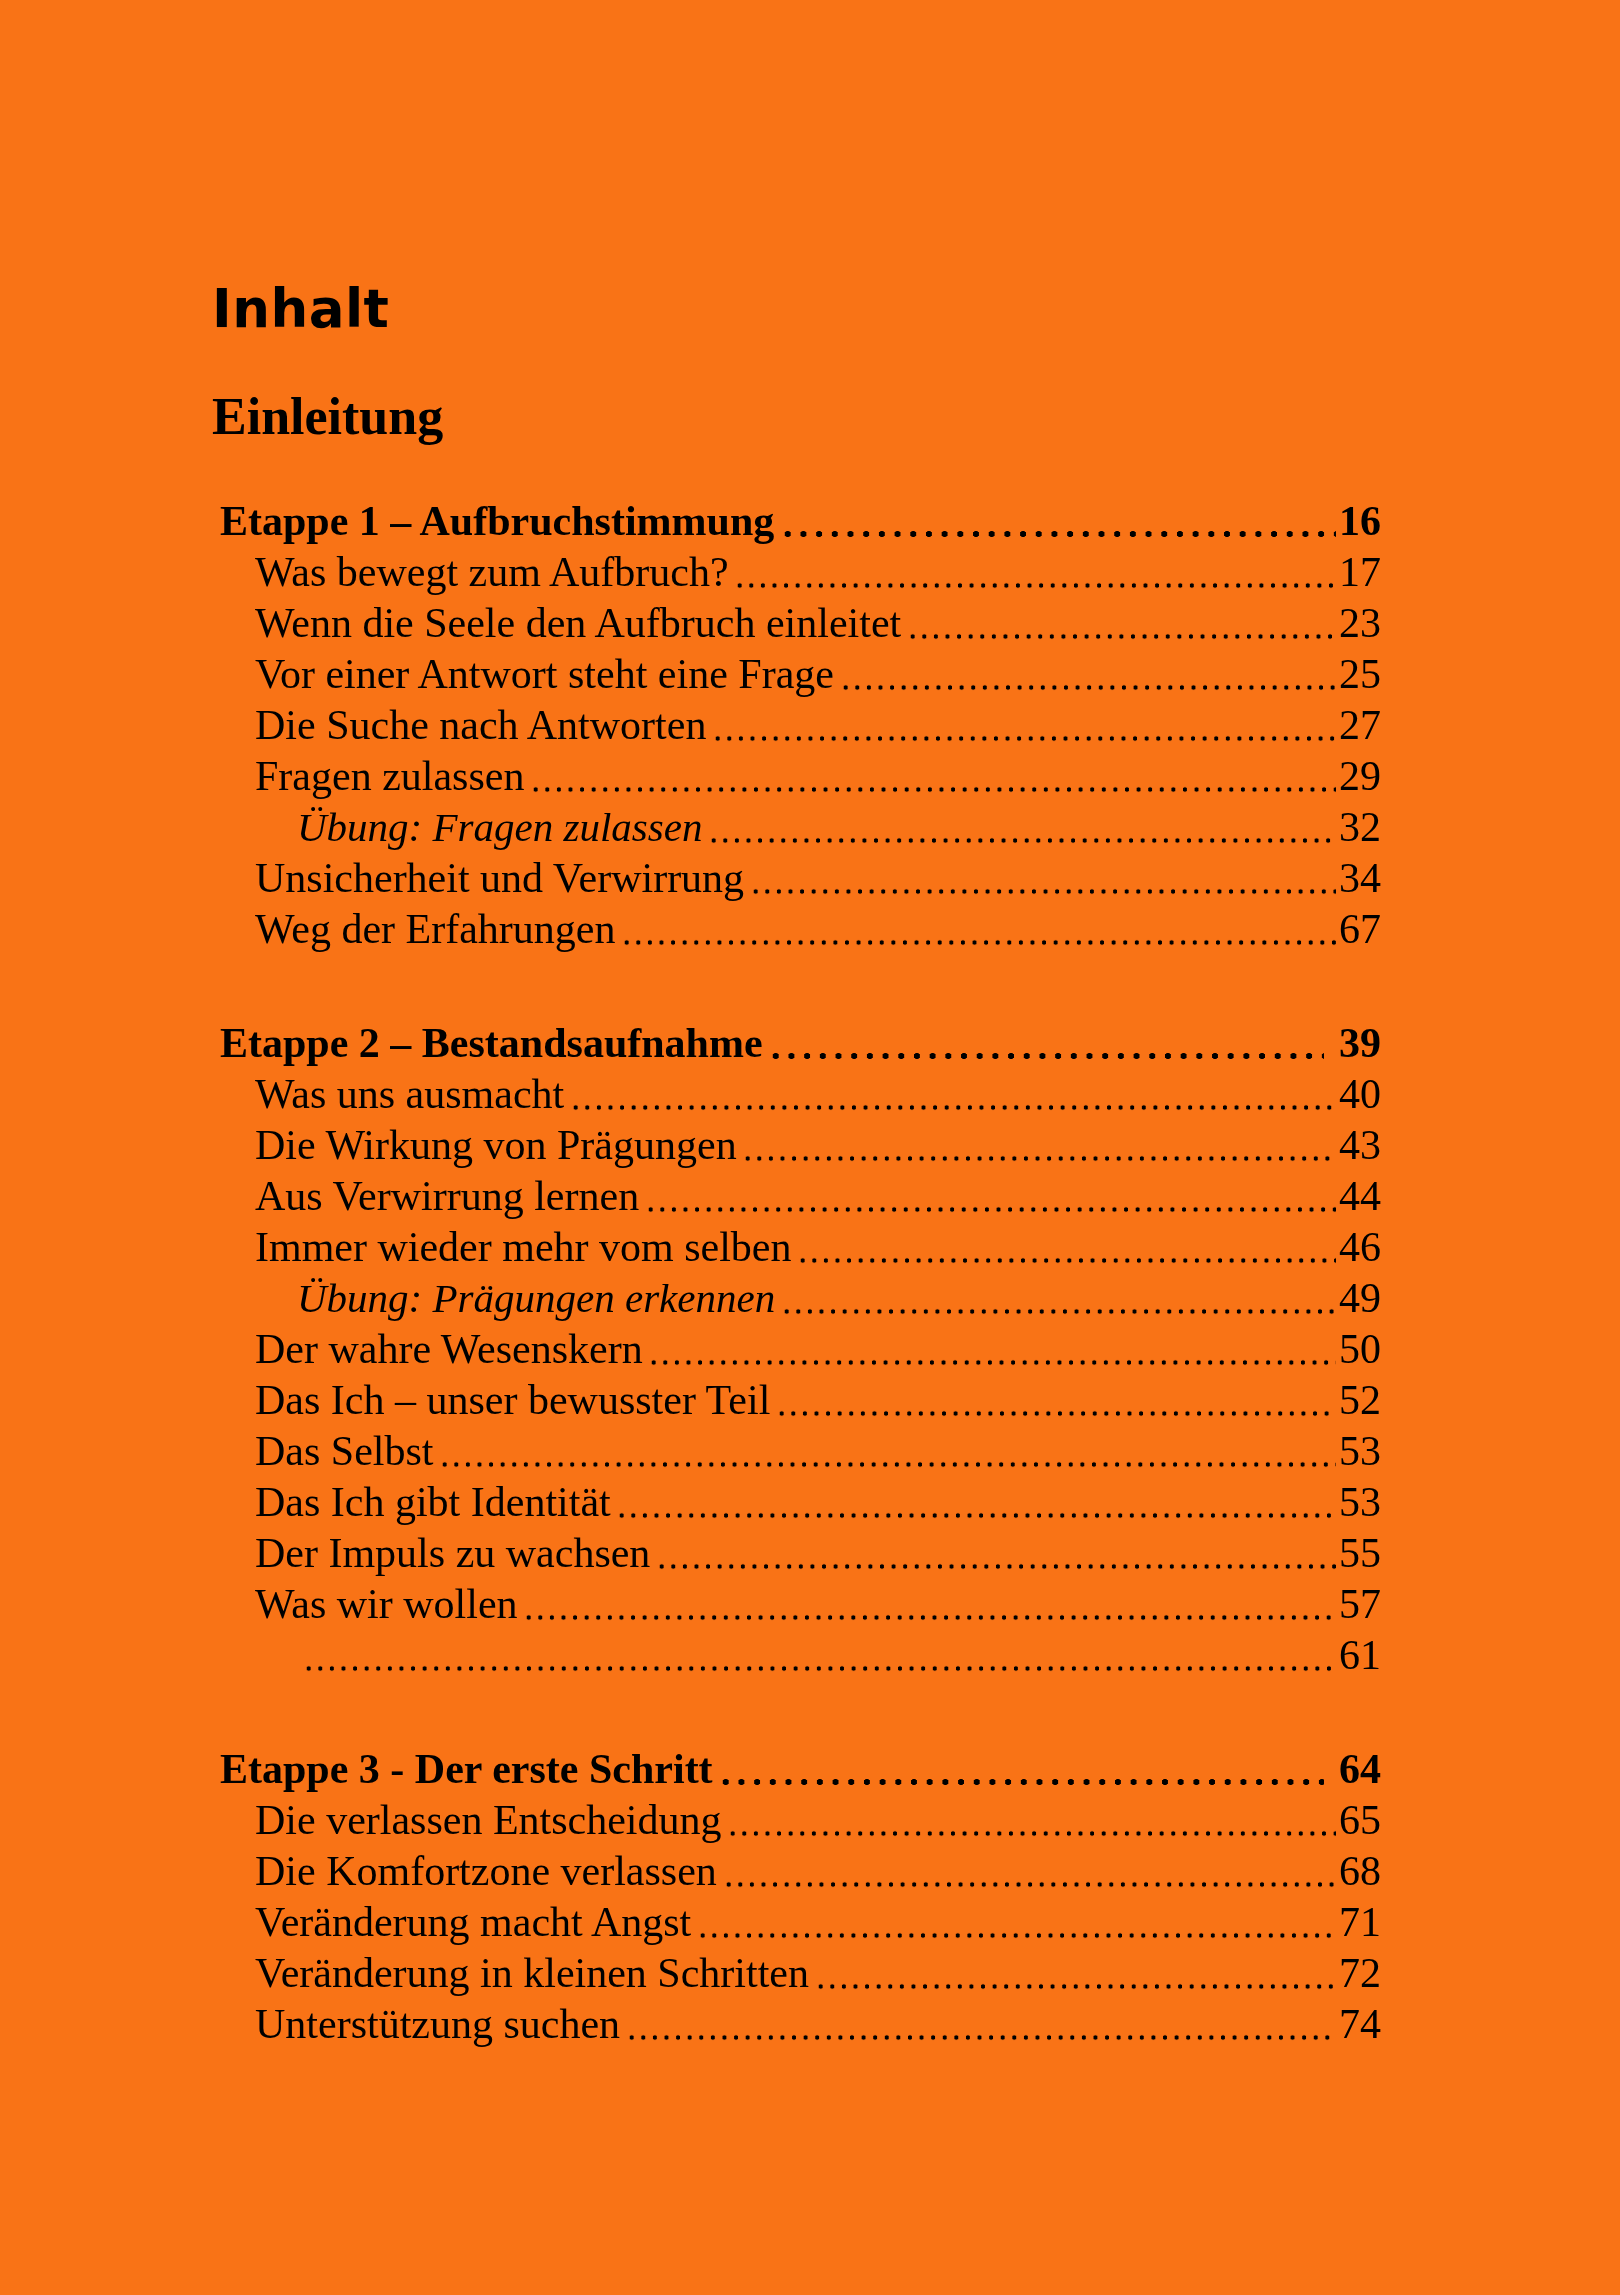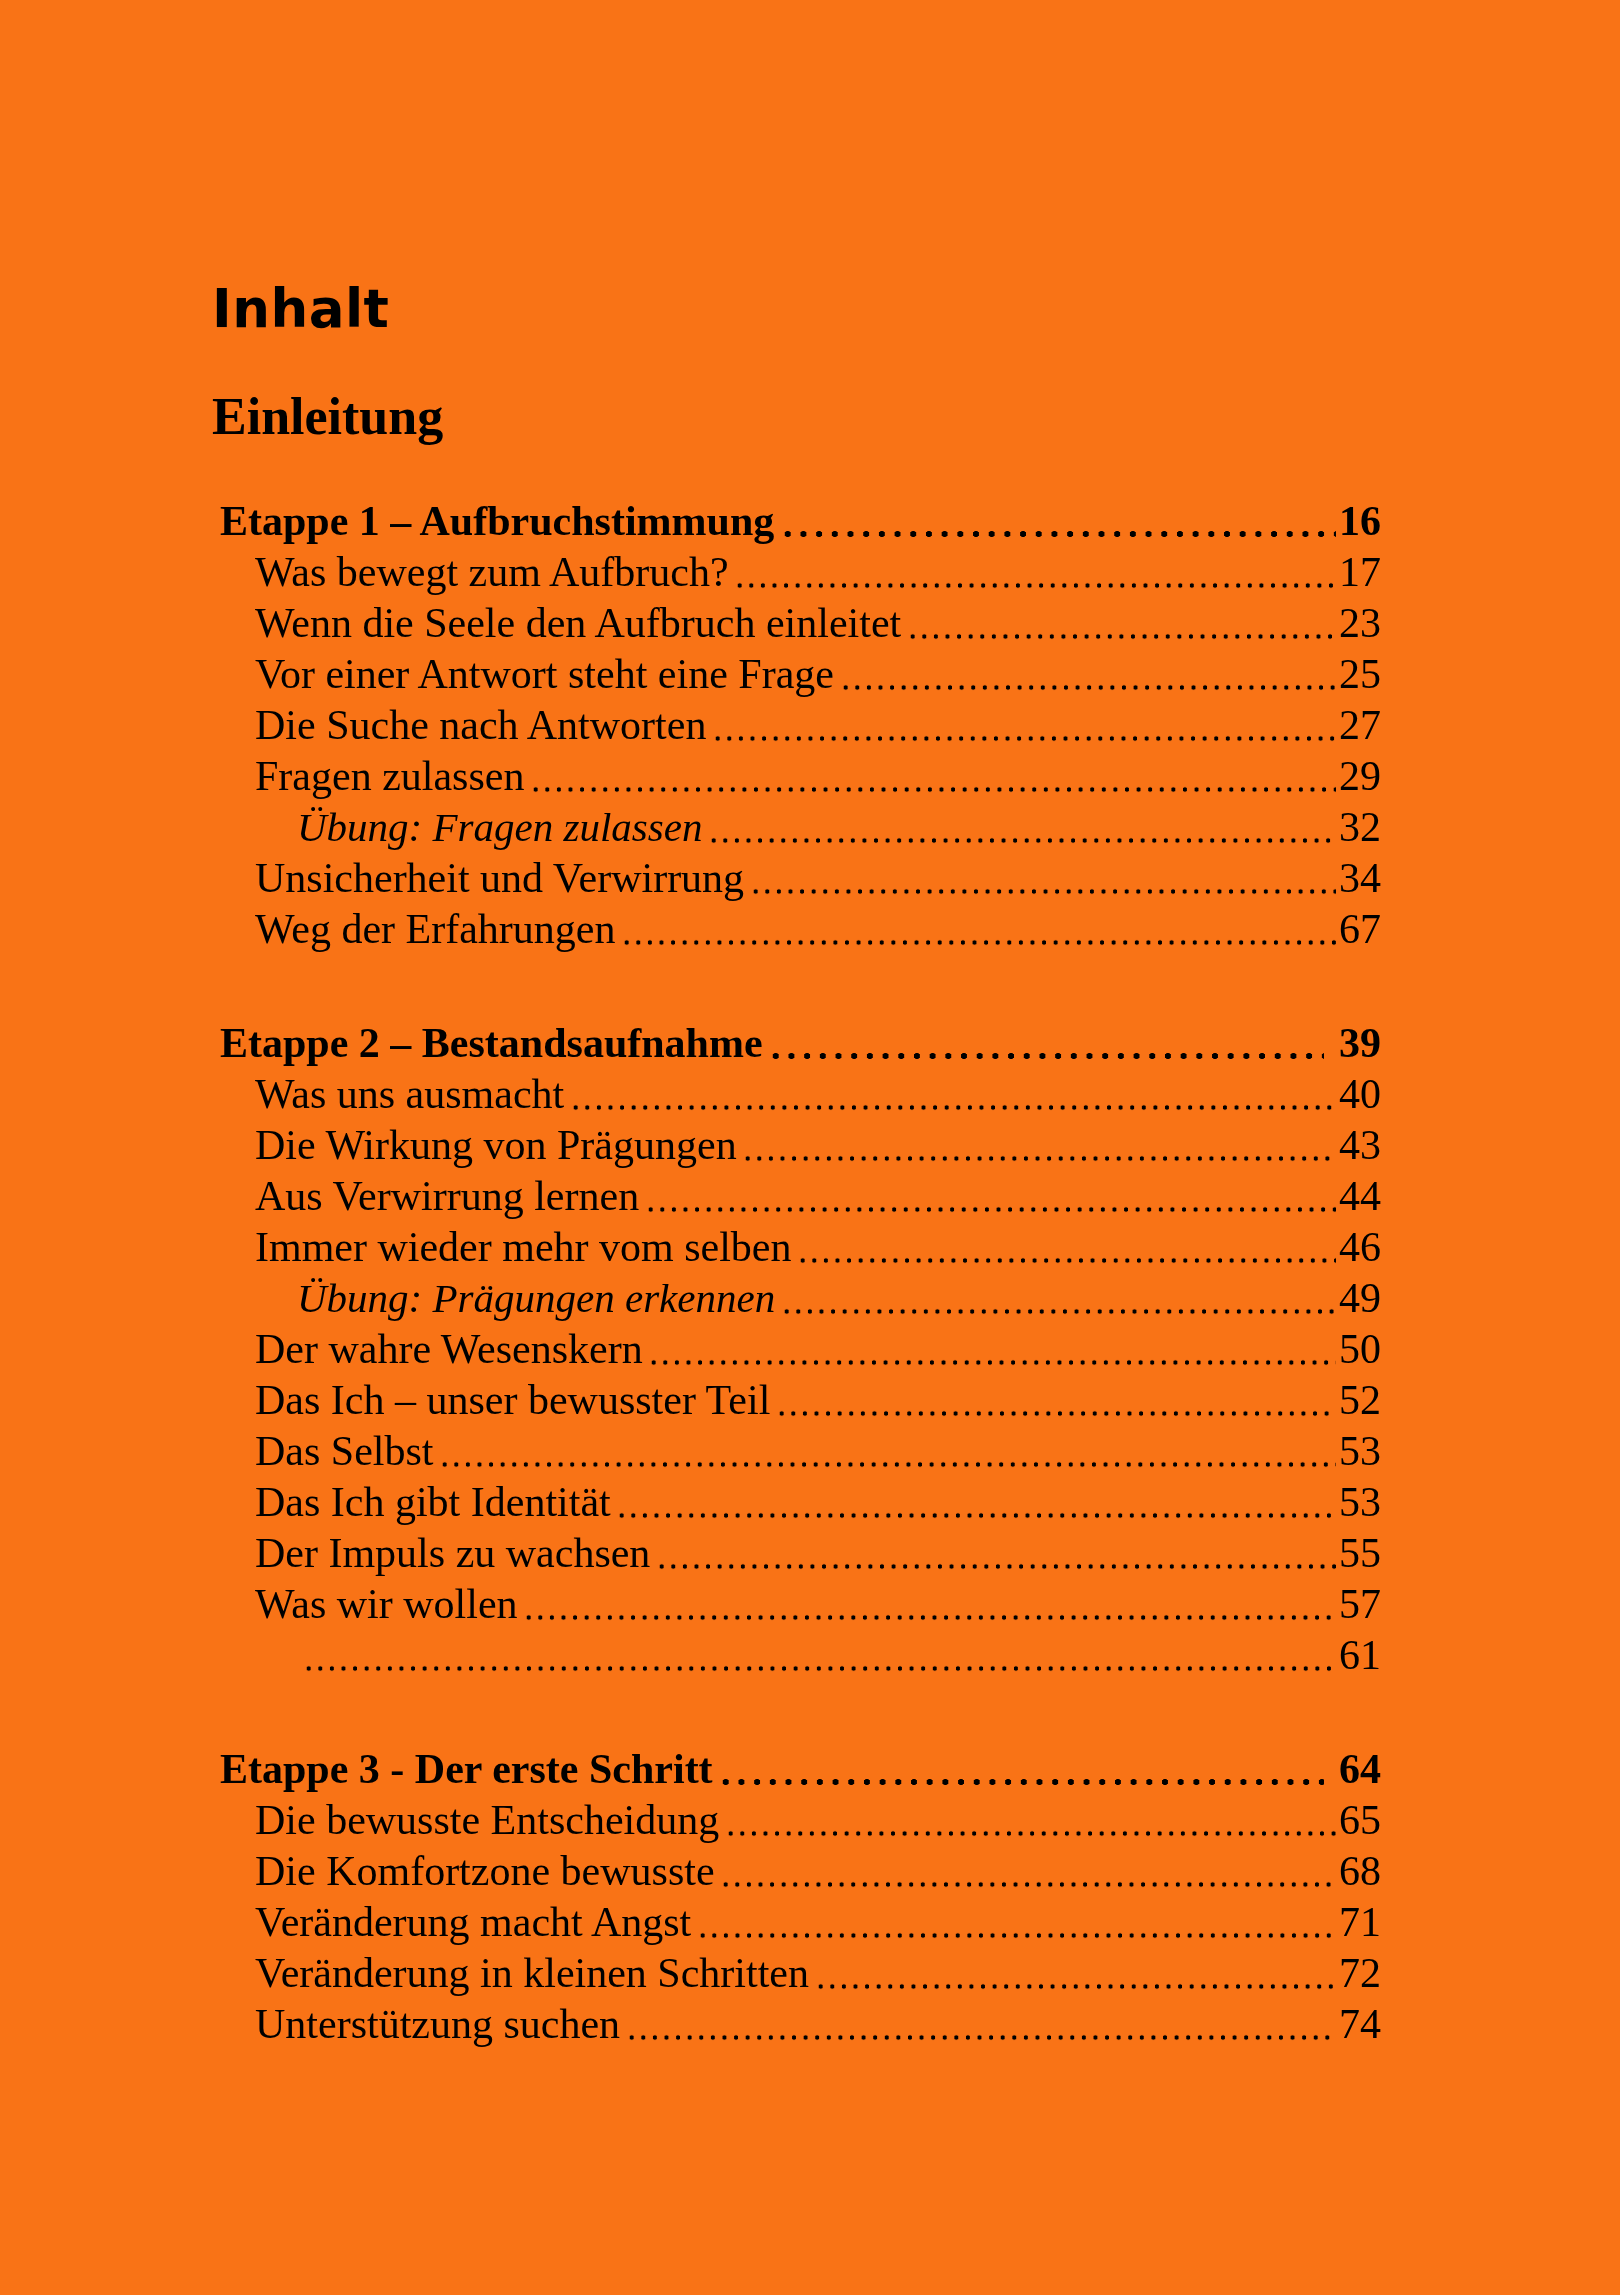--- a/index.html
+++ b/index.html
@@ -202,26 +202,26 @@
           <span class="pagenum">61</span>
         </div>
       </div>
       <div class="toc-section">
         <div class="row heading-row">
           <span class="label">Etappe 3 - Der erste Schritt</span>
           <span class="leader"></span>
           <span class="pagenum gapped">64</span>
         </div>
         <div class="row entry-row">
-          <span class="label">Die bewusste Entscheidung</span>
+          <span class="label">Die verlassen Entscheidung</span>
           <span class="leader"></span>
           <span class="pagenum">65</span>
         </div>
         <div class="row entry-row">
-          <span class="label">Die Komfortzone bewusste</span>
+          <span class="label">Die Komfortzone verlassen</span>
           <span class="leader"></span>
           <span class="pagenum">68</span>
         </div>
         <div class="row entry-row">
           <span class="label">Veränderung macht Angst</span>
           <span class="leader"></span>
           <span class="pagenum">71</span>
         </div>
         <div class="row entry-row">
           <span class="label">Veränderung in kleinen Schritten</span>

